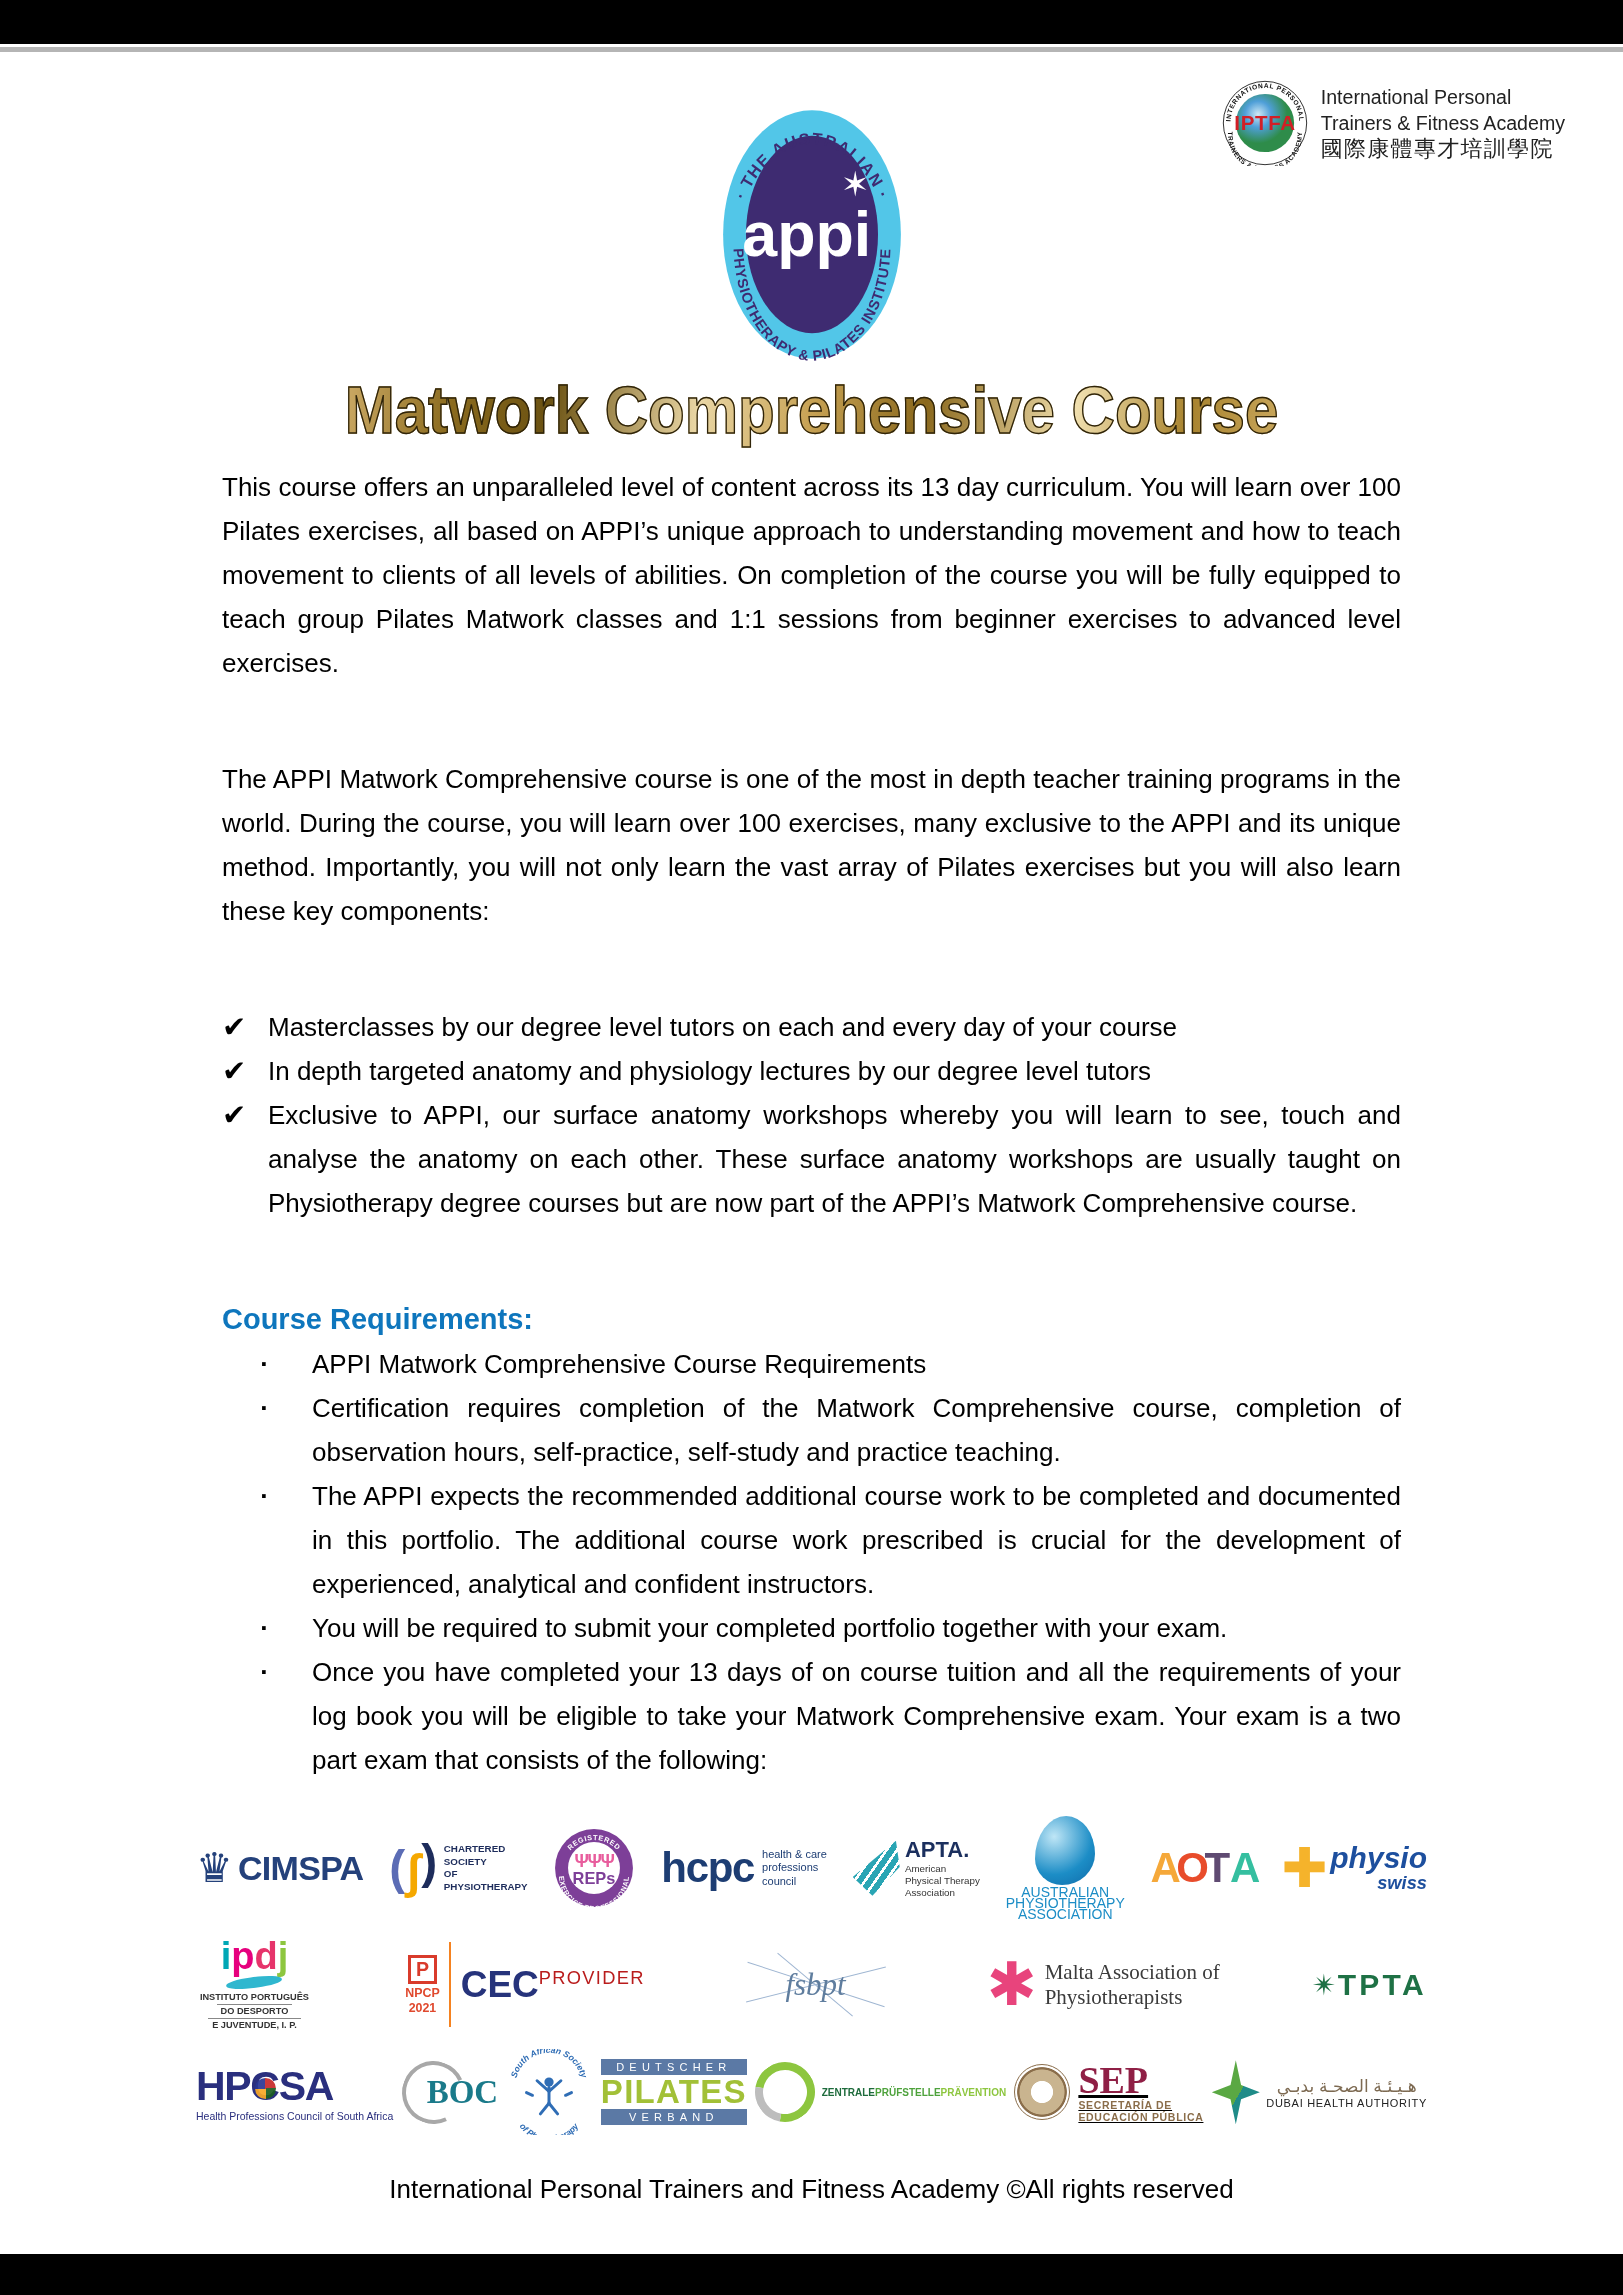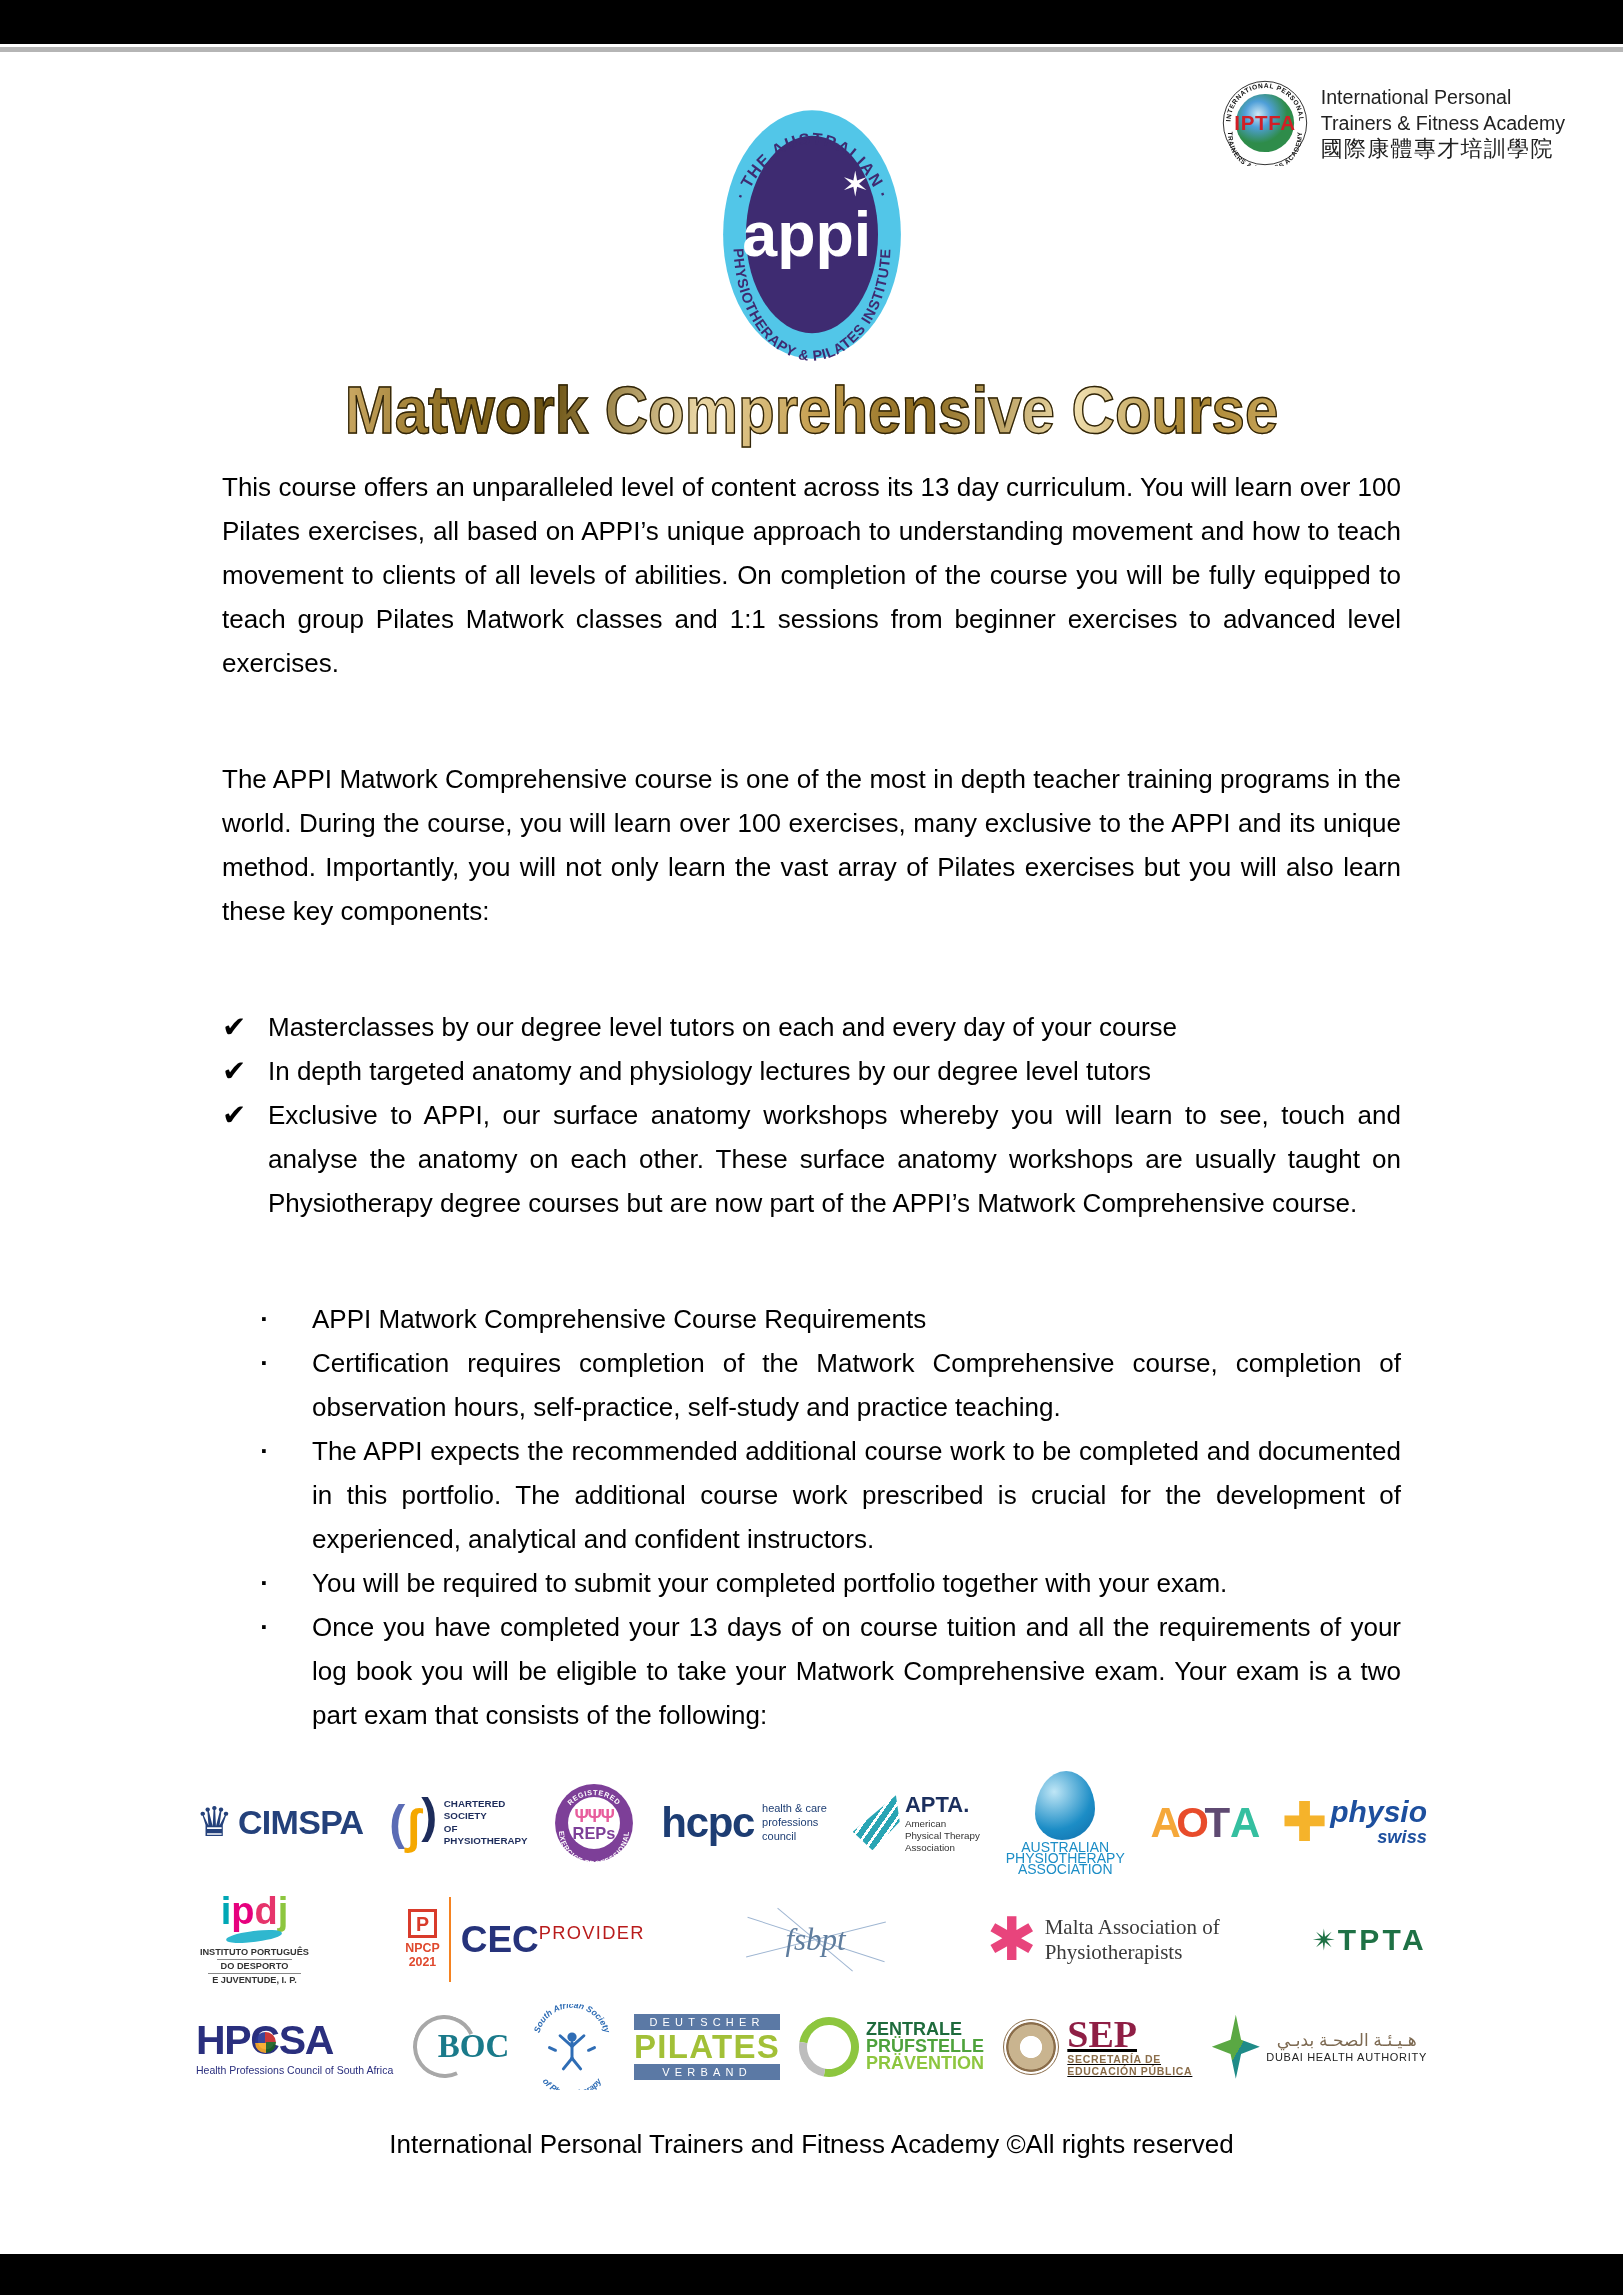--- a/index.html
+++ b/index.html
@@ -143,21 +143,21 @@
 
   .sasp-svg { width:86px; height:86px; }
   .sasp-arc { font-size:13px; font-style:italic; font-weight:bold; fill:#2f6db5; }
 
   .dpv { flex-direction:column; align-items:stretch; text-align:center; }
   .dpv-bar { background:#5b79a5; color:#fff; font-size:11px; letter-spacing:5.2px; padding:2px 6.5px; }
   .dpv-mid { color:#a2c037; font-size:33px; font-weight:800; letter-spacing:1.3px; line-height:34px; }
 
   .zpp { gap:6.5px; }
   .zpp-ring { width:60px; height:60px; border-radius:50%; border:8.5px solid #8dc63f; border-left-color:#bdbdbd; transform:rotate(-35deg); }
-  .zpp-txt { display:flex; flex-direction:column; font-weight:800; font-size:18px; line-height:17px; }
+  .zpp-txt { display:flex; flex-direction:row; font-weight:800; font-size:10px; line-height:17px; }
   .zpp-txt .z1 { color:#1e6b3c; }
   .zpp-txt .z2 { color:#4ea23c; }
   .zpp-txt .z3 { color:#8dc63f; }
 
   .sep { gap:7.9px; }
   .sep-seal { width:56px; height:56px; border-radius:50%; border:1.3px solid #8a6d4a; background:radial-gradient(circle,#fff 28%,#c9b48f 30% 58%,#8a6d4a 60% 64%,#fff 66%); }
   .sep-txt { display:flex; flex-direction:column;text-decoration:underline; }
   .sep-name { font-family:"Liberation Serif","DejaVu Serif",serif; font-size:38px; font-weight:bold; color:#8f1f45; line-height:37px; }
   .sep-txt b { font-size:10.5px; color:#8a6d4a; letter-spacing:0.7px; }
 
@@ -243,20 +243,21 @@
       <div class="check-item">
         <span class="check-marker">✔</span>
         <span class="check-body">In depth targeted anatomy and physiology lectures by our degree level tutors</span>
       </div>
       <div class="check-item">
         <span class="check-marker">✔</span>
         <span class="check-body">Exclusive to APPI, our surface anatomy workshops whereby you will learn to see, touch and analyse the anatomy on each other. These surface anatomy workshops are usually taught on Physiotherapy degree courses but are now part of the APPI’s Matwork Comprehensive course.</span>
       </div>
     </div>
 
+    <div class="req-heading">Course Requirements:</div>
     <div class="req-list">
       <div class="req-item">
         <span class="req-marker">·</span>
         <span class="req-body">APPI Matwork Comprehensive Course Requirements</span>
       </div>
       <div class="req-item">
         <span class="req-marker">·</span>
         <span class="req-body">Certification requires completion of the Matwork Comprehensive course, completion of observation hours, self-practice, self-study and practice teaching.</span>
       </div>
       <div class="req-item">

